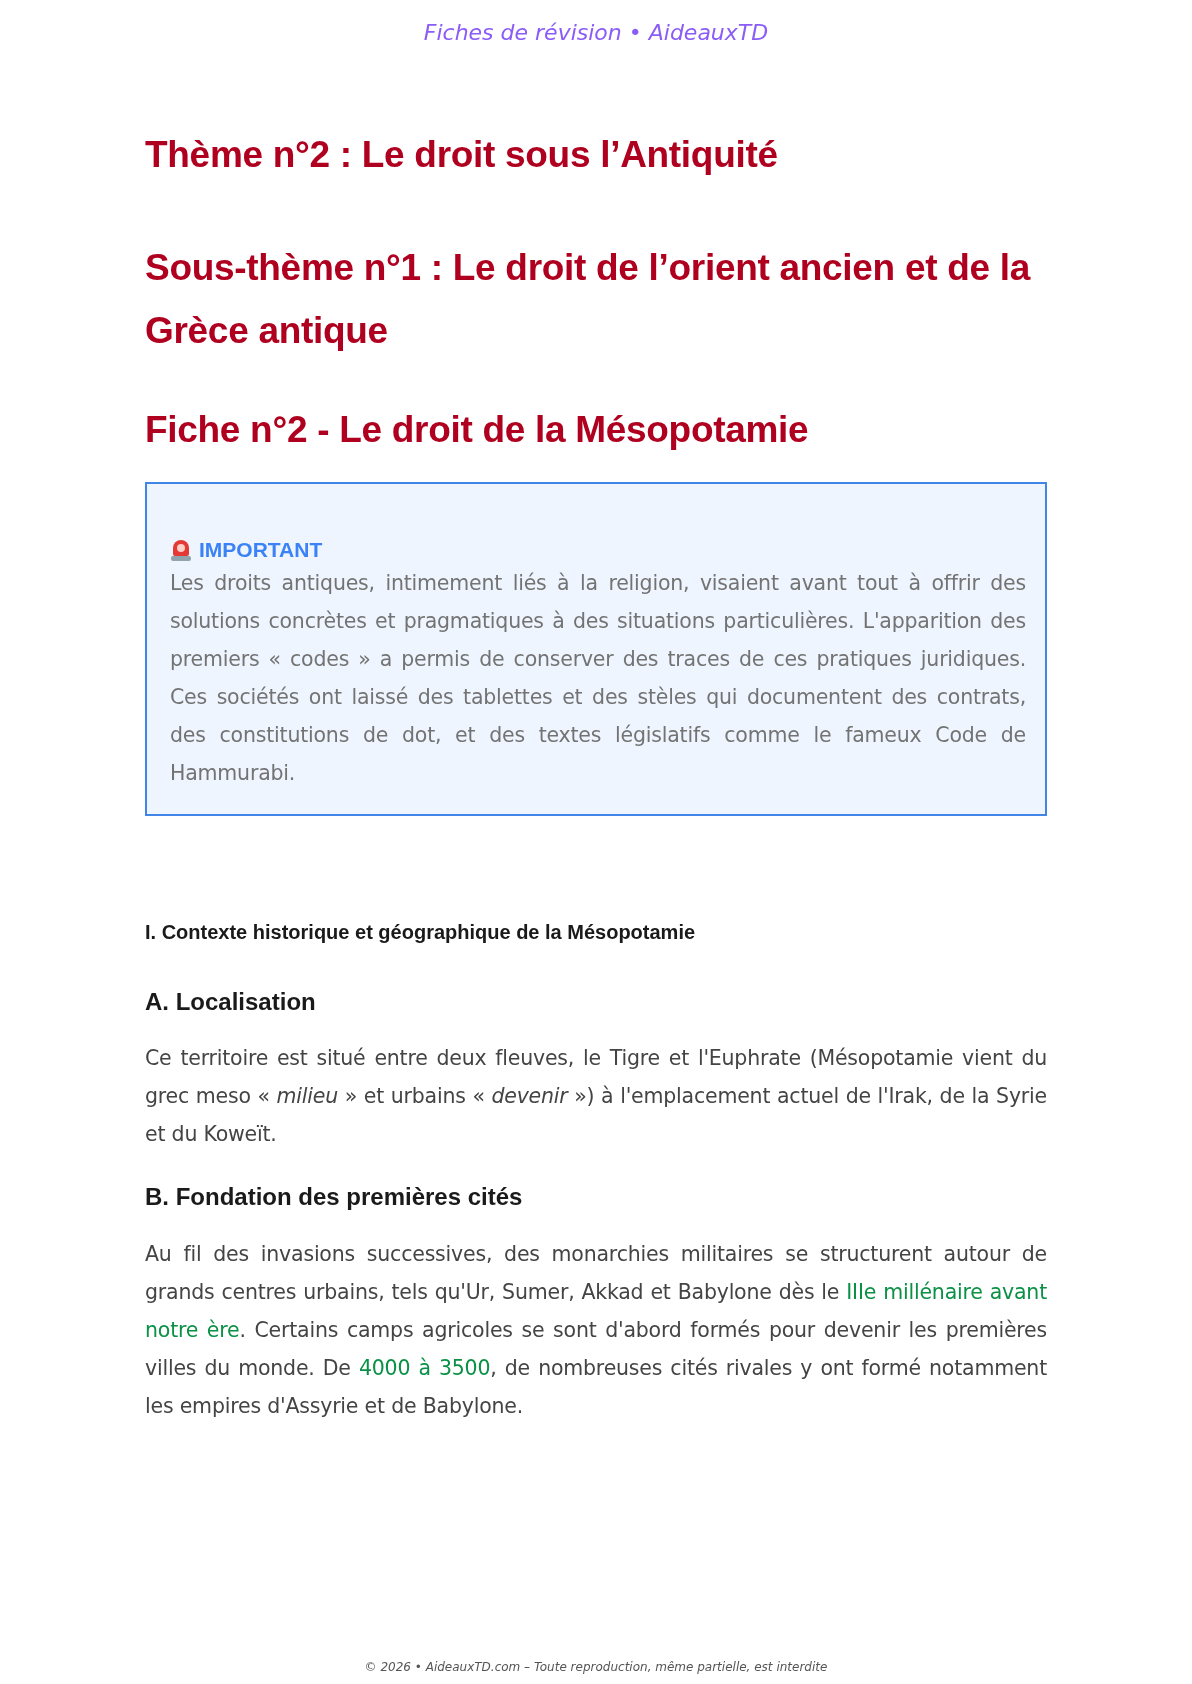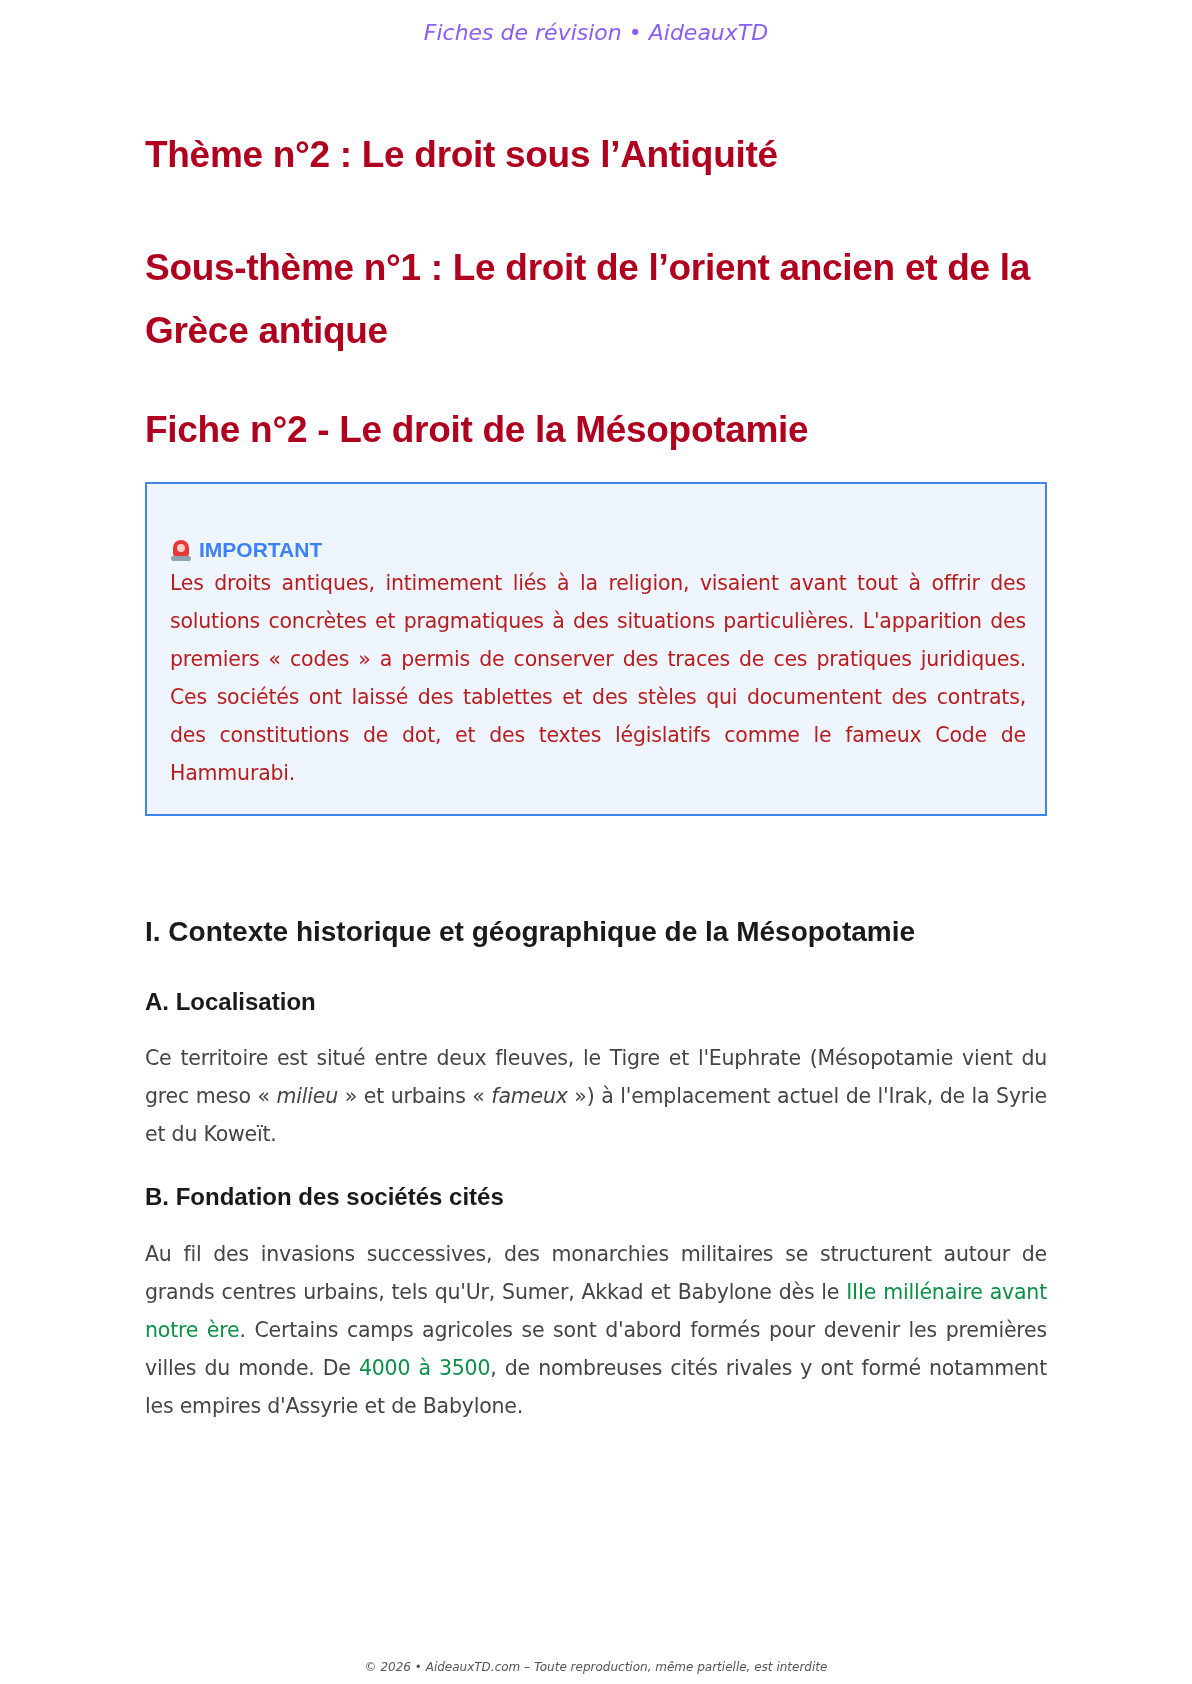--- a/index.html
+++ b/index.html
@@ -18,23 +18,23 @@
   .callout { position: absolute; top: 482px; left: 0; width: 898px; height: 330px;
              border: 2px solid #4285e9; background: #eef5ff; box-sizing: content-box; }
   .callout-title { position: absolute; top: 30px; left: 23px; font-family: "Liberation Sans", sans-serif;
              font-weight: 700; font-size: 21px; color: #3b82f6; display: flex; align-items: center; gap: 7px; margin-top: 24px; }
   .siren { width: 22px; height: 24px; position: relative; display: inline-block; }
   .siren .dome { position: absolute; left: 3px; top: 2px; width: 16px; height: 16px; background: #e53935;
            border-radius: 8px 8px 2px 2px; }
   .siren .flash { position: absolute; left: 7px; top: 6px; width: 8px; height: 8px; background: #ffd0c8; border-radius: 50%; }
   .siren .base { position: absolute; left: 1px; top: 18px; width: 20px; height: 5px; background: #90a4ae; border-radius: 2px; }
   .callout-body { position: absolute; top: 80px; left: 23px; width: 856px; font-family: "DejaVu Sans", sans-serif;
-           font-size: 20.5px; line-height: 38px; color: #b91c1c; text-align: justify; letter-spacing: -0.2px; }
+           font-size: 20.5px; line-height: 38px; color: #737373; text-align: justify; letter-spacing: -0.2px; }
   .sec-title { position: absolute; margin: 0; font-family: "Liberation Sans", sans-serif; font-weight: 700; color: #1a1a1a; }
-  .sec1 { top: 912px; font-size: 28px; line-height: 40px; }
+  .sec1 { top: 912px; font-size: 20px; line-height: 40px; }
   .secA { top: 985px; font-size: 24px; line-height: 34px; }
   .secB { top: 1180px; font-size: 24px; line-height: 34px; }
   .para { position: absolute; margin: 0; width: 902px; font-family: "DejaVu Sans", sans-serif; font-size: 20.5px;
           line-height: 38px; color: #444444; text-align: justify; letter-spacing: -0.2px; }
   .pA { top: 1039px; }
   .pB { top: 1235px; }
   .green { color: #0a9146; }
   em { font-style: italic; }
 </style>
 </head>
@@ -55,19 +55,19 @@
           <span class="base"></span>
       </span>
       <span>IMPORTANT</span>
     </div>
     <div class="callout-body">Les droits antiques, intimement liés à la religion, visaient avant tout à offrir des solutions concrètes et pragmatiques à des situations particulières. L'apparition des premiers « codes » a permis de conserver des traces de ces pratiques juridiques. Ces sociétés ont laissé des tablettes et des stèles qui documentent des contrats, des constitutions de dot, et des textes législatifs comme le fameux Code de Hammurabi.</div>
   </div>
 
   <h2 class="sec-title sec1">I. Contexte historique et géographique de la Mésopotamie</h2>
 
   <h3 class="sec-title secA">A. Localisation</h3>
-  <p class="para pA"><span>Ce territoire est situé entre deux fleuves, le Tigre et l'Euphrate (Mésopotamie vient du grec meso « </span><em>milieu</em><span> » et urbains « </span><em>fameux</em><span> ») à l'emplacement actuel de l'Irak, de la Syrie et du Koweït.</span></p>
+  <p class="para pA"><span>Ce territoire est situé entre deux fleuves, le Tigre et l'Euphrate (Mésopotamie vient du grec meso « </span><em>milieu</em><span> » et urbains « </span><em>devenir</em><span> ») à l'emplacement actuel de l'Irak, de la Syrie et du Koweït.</span></p>
 
-  <h3 class="sec-title secB">B. Fondation des sociétés cités</h3>
+  <h3 class="sec-title secB">B. Fondation des premières cités</h3>
   <p class="para pB"><span>Au fil des invasions successives, des monarchies militaires se structurent autour de grands centres urbains, tels qu'Ur, Sumer, Akkad et Babylone dès le </span><span class="green">IIIe millénaire avant notre ère</span><span>. Certains camps agricoles se sont d'abord formés pour devenir les premières villes du monde. De </span><span class="green">4000 à 3500</span><span>, de nombreuses cités rivales y ont formé notamment les empires d'Assyrie et de Babylone.</span></p>
 </div>
 
 <div class="running-footer">© 2026 • AideauxTD.com – Toute reproduction, même partielle, est interdite</div>
 
 </body></html>

